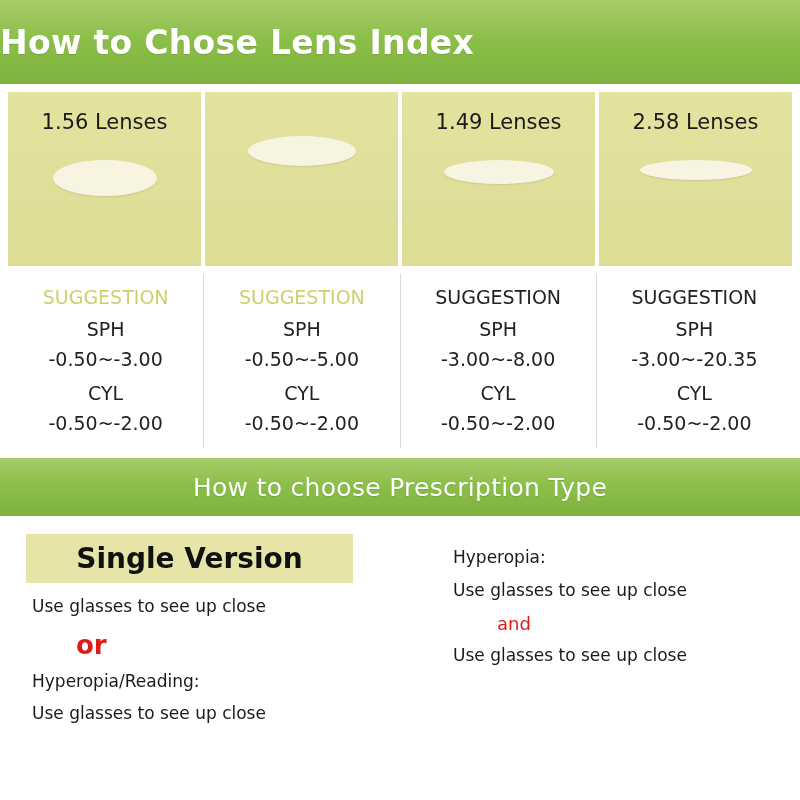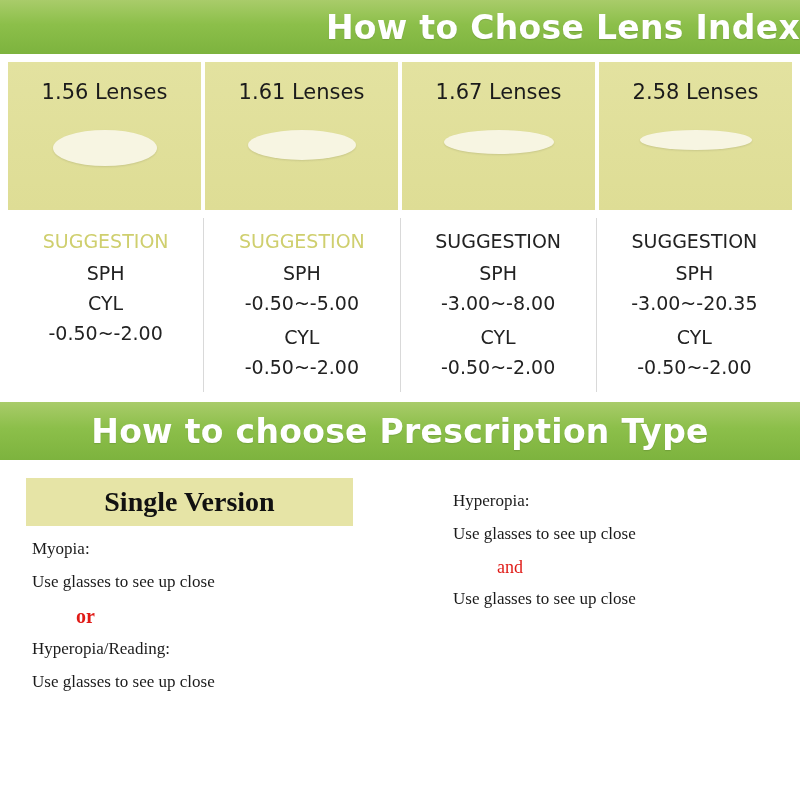--- a/index.html
+++ b/index.html
@@ -16,45 +16,45 @@
   .page {
     width: 800px;
     height: 800px;
     position: relative;
     background: #ffffff;
   }
 
   
   .banner {
     background: linear-gradient(to bottom, #a9cc6a 0%, #8cbf4a 45%, #7db33e 100%);
-    height: 54px;
+    height: 84px;
     display: flex;
     align-items: center;
-    justify-content: flex-end;
+    justify-content: flex-start;
   }
   .banner-title {
     color: #ffffff;
     font-size: 33px;
     font-weight: bold;
     letter-spacing: 0.3px;
     text-shadow: 0 1px 1px rgba(0,0,0,0.12);
   }
 
   
   .lens-row {
     display: flex;
     gap: 4px;
     padding: 8px 8px 0 8px;
     background: #ffffff;
   }
   .lens-card {
     flex: 1;
     background: #e2e09a;
     background: linear-gradient(to bottom, #e3e2a0 0%, #dedd95 100%);
-    height: 148px;
+    height: 174px;
     position: relative;
     display: flex;
     flex-direction: column;
     align-items: center;
     padding-top: 18px;
     box-sizing: border-box;
   }
   .lens-card .lens-label {
     font-size: 21px;
     color: #1b1b1b;
@@ -107,33 +107,32 @@
   
   .banner2 {
     background: linear-gradient(to bottom, #a9cc6a 0%, #8cbf4a 45%, #7db33e 100%);
     height: 58px;
     display: flex;
     align-items: center;
     justify-content: center;
   }
   .banner2-title {
     color: #ffffff;
-    font-size: 33px;
-    font-weight: bold;
+    font-size: 25px;
+    font-weight: normal;
     letter-spacing: 0.3px;
     text-shadow: 0 1px 1px rgba(0,0,0,0.12);
   }
 
   
   .presc-row {
     display: flex;
     padding: 18px 26px 0 26px;
     gap: 94px;
     background: #ffffff;
-    font-family: Liberation Serif, serif;
   }
   .presc-card {
     flex: 1;
     position: relative;
   }
   .presc-head {
     background: #e6e4a6;
     text-align: center;
     padding: 8px 0 8px 0;
     font-size: 28px;
@@ -143,21 +142,21 @@
   .presc-body {
     padding: 14px 6px 0 6px;
   }
   .presc-line {
     font-size: 17px;
     color: #1b1b1b;
     margin-bottom: 14px;
     line-height: 1.1;
   }
   .presc-conn {
-    font-size: 20px;
+    font-size: 26px;
     font-weight: bold;
     color: #e01b17;
     margin: 2px 0 12px 0;
   }
   .presc-conn.small {
     font-size: 18px;
     font-weight: normal;
     color: #e01b17;
     margin-left: 44px;
   }
@@ -173,37 +172,37 @@
   <div class="banner">
     <div class="banner-title">How to Chose Lens Index</div>
   </div>
 
   <div class="lens-row">
     <div class="lens-card">
       <div class="lens-label">1.56 Lenses</div>
       <div class="lens-shape lens-1"></div>
     </div>
     <div class="lens-card">
-      <div class="lens-label">1.61 Lenses</div>
       <div class="lens-shape lens-2"></div>
     </div>
     <div class="lens-card">
-      <div class="lens-label">1.67 Lenses</div>
+      <div class="lens-label">1.49 Lenses</div>
       <div class="lens-shape lens-3"></div>
     </div>
     <div class="lens-card">
       <div class="lens-label">2.58 Lenses</div>
       <div class="lens-shape lens-4"></div>
     </div>
   </div>
 
   <div class="sugg-row">
     <div class="sugg-col">
       <div class="sugg-title tinted">SUGGESTION</div>
       <div class="sugg-key">SPH</div>
+      <div class="sugg-val">-0.50~-3.00</div>
       <div class="sugg-key">CYL</div>
       <div class="sugg-val last">-0.50~-2.00</div>
     </div>
     <div class="sugg-col">
       <div class="sugg-title tinted">SUGGESTION</div>
       <div class="sugg-key">SPH</div>
       <div class="sugg-val">-0.50~-5.00</div>
       <div class="sugg-key">CYL</div>
       <div class="sugg-val last">-0.50~-2.00</div>
     </div>
@@ -225,21 +224,20 @@
 
   <div class="banner2">
     <div class="banner2-title">How to choose Prescription Type</div>
   </div>
 
   <div class="presc-row">
 
     <div class="presc-card">
       <div class="presc-head">Single Version</div>
       <div class="presc-body">
-        <div class="presc-line">Myopia:</div>
         <div class="presc-line">Use glasses to see up close</div>
         <div class="presc-conn left">or</div>
         <div class="presc-line">Hyperopia/Reading:</div>
         <div class="presc-line">Use glasses to see up close</div>
       </div>
     </div>
 
     <div class="presc-card">
       <div class="presc-body">
         <div class="presc-line">Hyperopia:</div>

